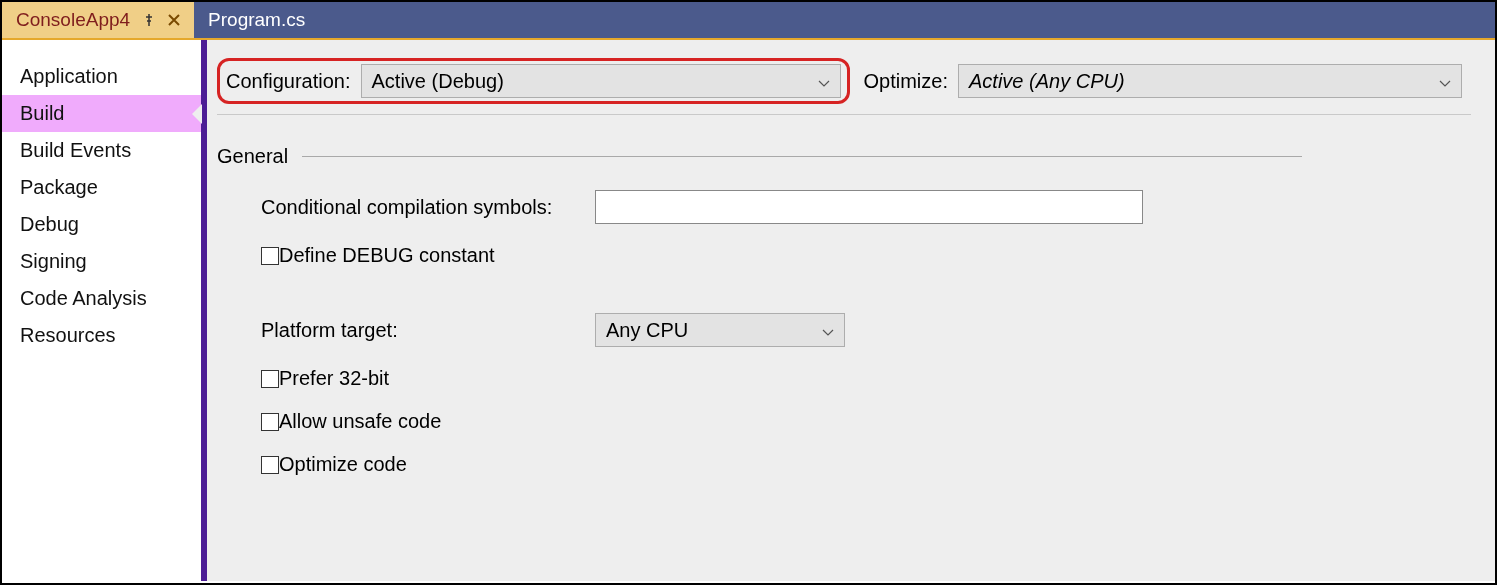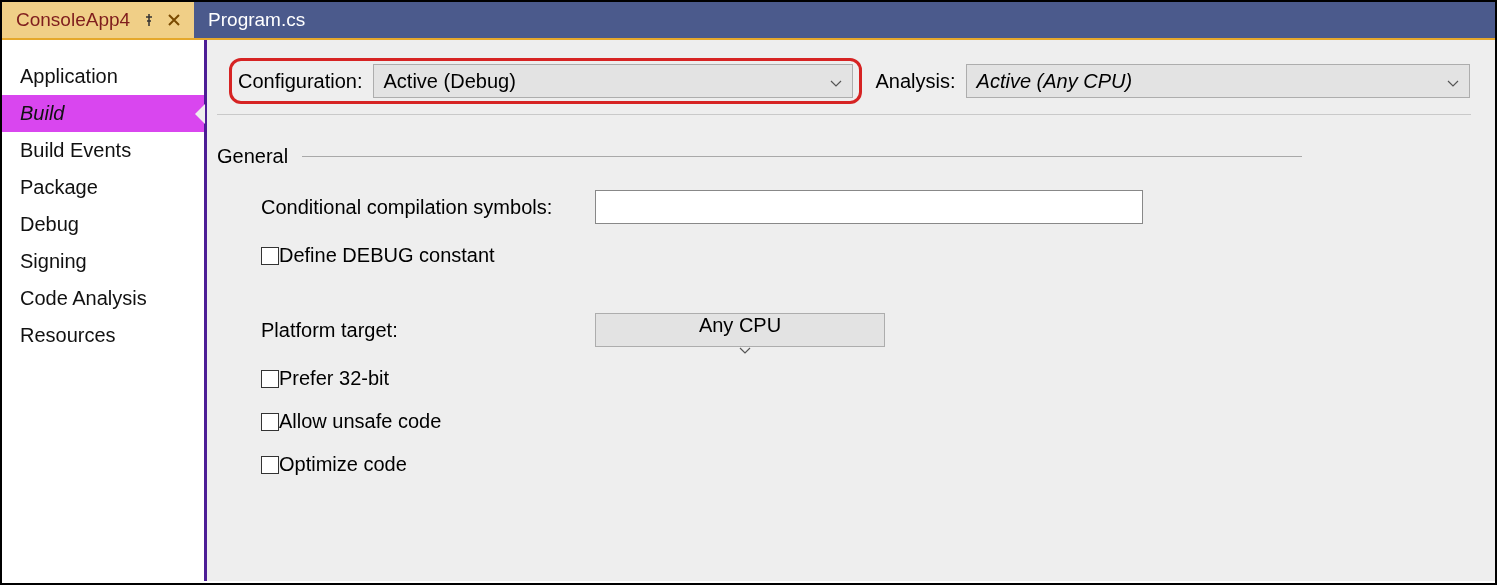--- a/index.html
+++ b/index.html
@@ -43,33 +43,32 @@
   
   .workarea {
     display: flex;
     height: calc(100% - 40px);
   }
 
   
   .sidebar {
     width: 205px;
     background: #fff;
-    border-right: 3px solid #4c1d95;
+    border-right: 6px solid #4c1d95;
     padding-top: 18px;
   }
   .side-item {
     padding: 7px 18px;
     font-size: 20px;
     cursor: pointer;
     color: #111;
     position: relative;
   }
   .side-item.selected {
-    background: #d946ef;
-    font-style: italic;
+    background: #f0abfc;
   }
   .side-item.selected::after {
     content: "";
     position: absolute;
     right: -1px;
     top: 50%;
     transform: translateY(-50%);
     width: 0; height: 0;
     border-top: 10px solid transparent;
     border-bottom: 10px solid transparent;
@@ -82,21 +81,20 @@
     background: #eeeeee;
     padding: 18px 24px 0 10px;
     overflow: hidden;
   }
 
   .config-row {
     display: flex;
     align-items: center;
     gap: 14px;
     margin-bottom: 10px;
-    margin-left: 12px;
   }
   .config-group {
     display: flex;
     align-items: center;
     gap: 10px;
   }
   .config-group.highlighted {
     border: 3px solid #d62323;
     border-radius: 12px;
     padding: 3px 6px;
@@ -109,21 +107,21 @@
     background: #e3e3e3;
     border: 1px solid #adadad;
     height: 34px;
     padding: 0 10px;
     font-size: 20px;
     cursor: pointer;
   }
   .dropdown .chev { margin-left: 10px; }
   .dd-config { width: 480px; }
   .dd-platform { width: 504px; font-style: italic; }
-  .dd-platformtarget { width: 290px; flex-direction: column; }
+  .dd-platformtarget { width: 250px; }
 
   .hr {
     border: none;
     border-top: 1px solid #c9c9c9;
     margin: 8px 0 30px 0;
   }
 
   .section-header {
     display: flex;
     align-items: center;
@@ -218,21 +216,21 @@
       <div class="config-group highlighted">
         <span class="cfg-label">Configuration:</span>
         <div class="dropdown dd-config">
           <span>Active (Debug)</span>
           <span class="chev"><svg width="12" height="8" viewBox="0 0 12 8">
                 <path d="M1 1 L6 6 L11 1" stroke="#555" stroke-width="1.2" fill="none"></path>
               </svg></span>
         </div>
       </div>
       <div class="config-group">
-        <span class="cfg-label">Analysis:</span>
+        <span class="cfg-label">Optimize:</span>
         <div class="dropdown dd-platform">
           <span>Active (Any CPU)</span>
           <span class="chev"><svg width="12" height="8" viewBox="0 0 12 8">
                 <path d="M1 1 L6 6 L11 1" stroke="#555" stroke-width="1.2" fill="none"></path>
               </svg></span>
         </div>
       </div>
     </div>
 
     <hr class="hr">

